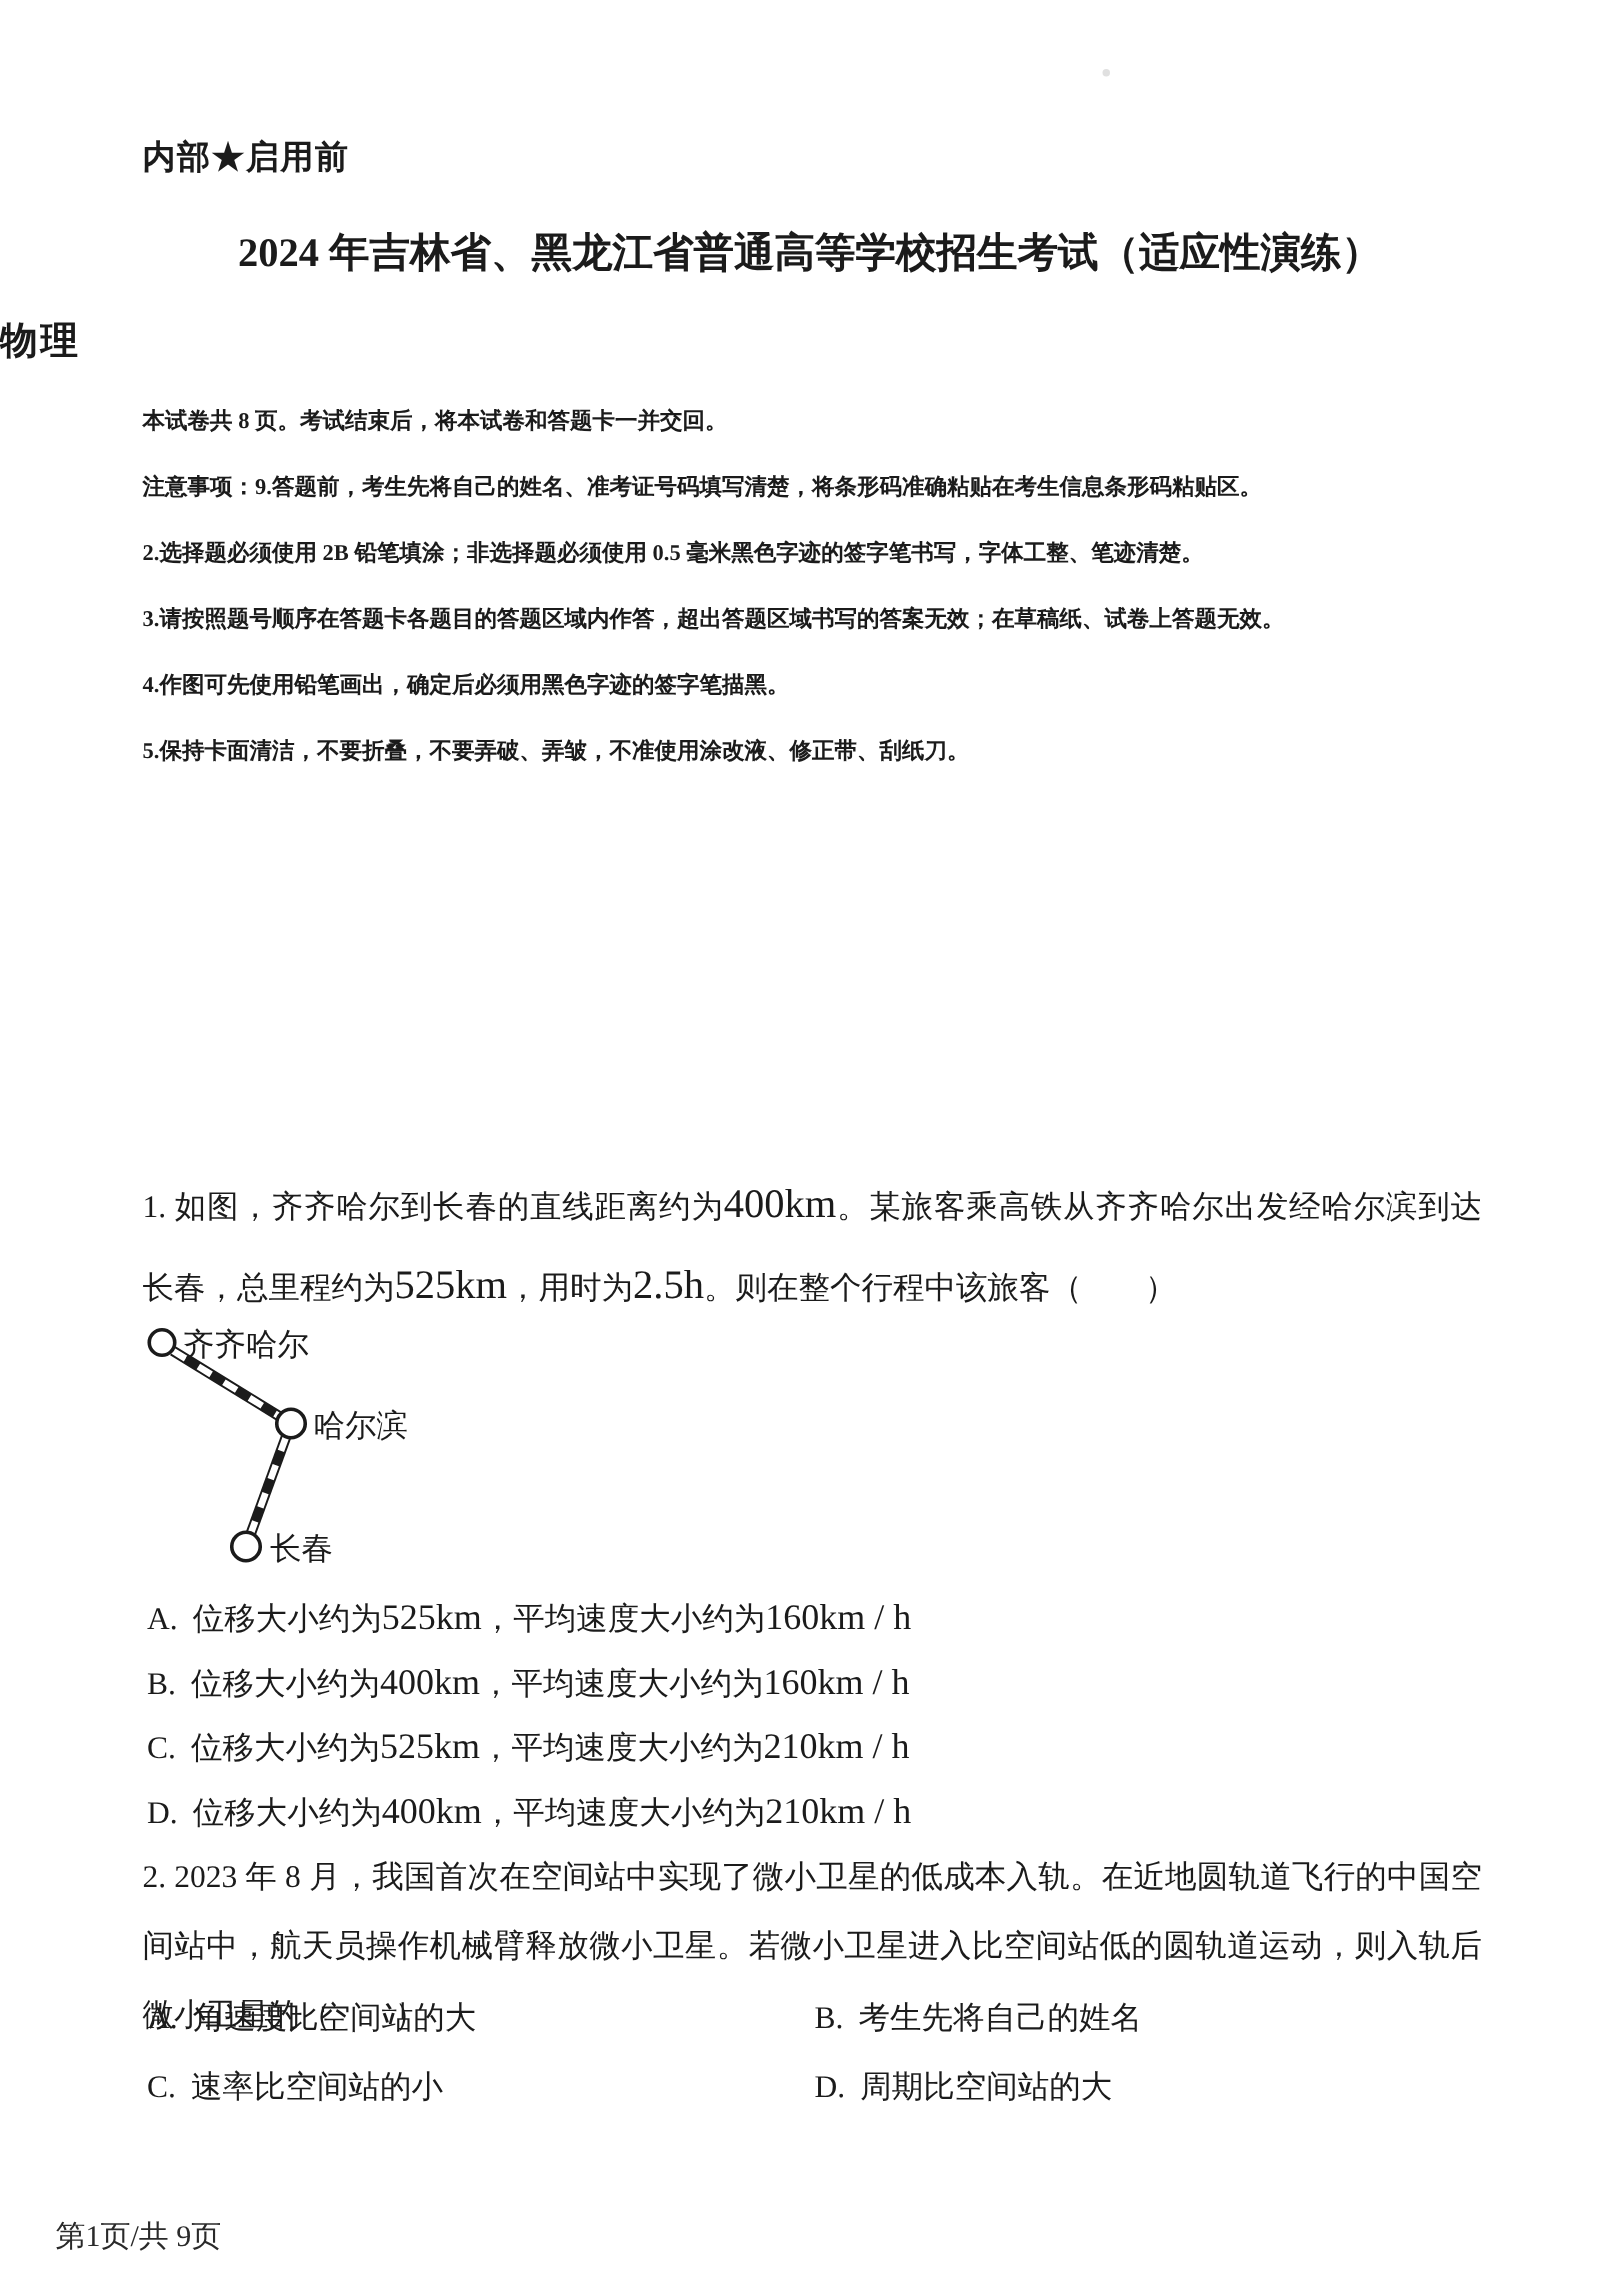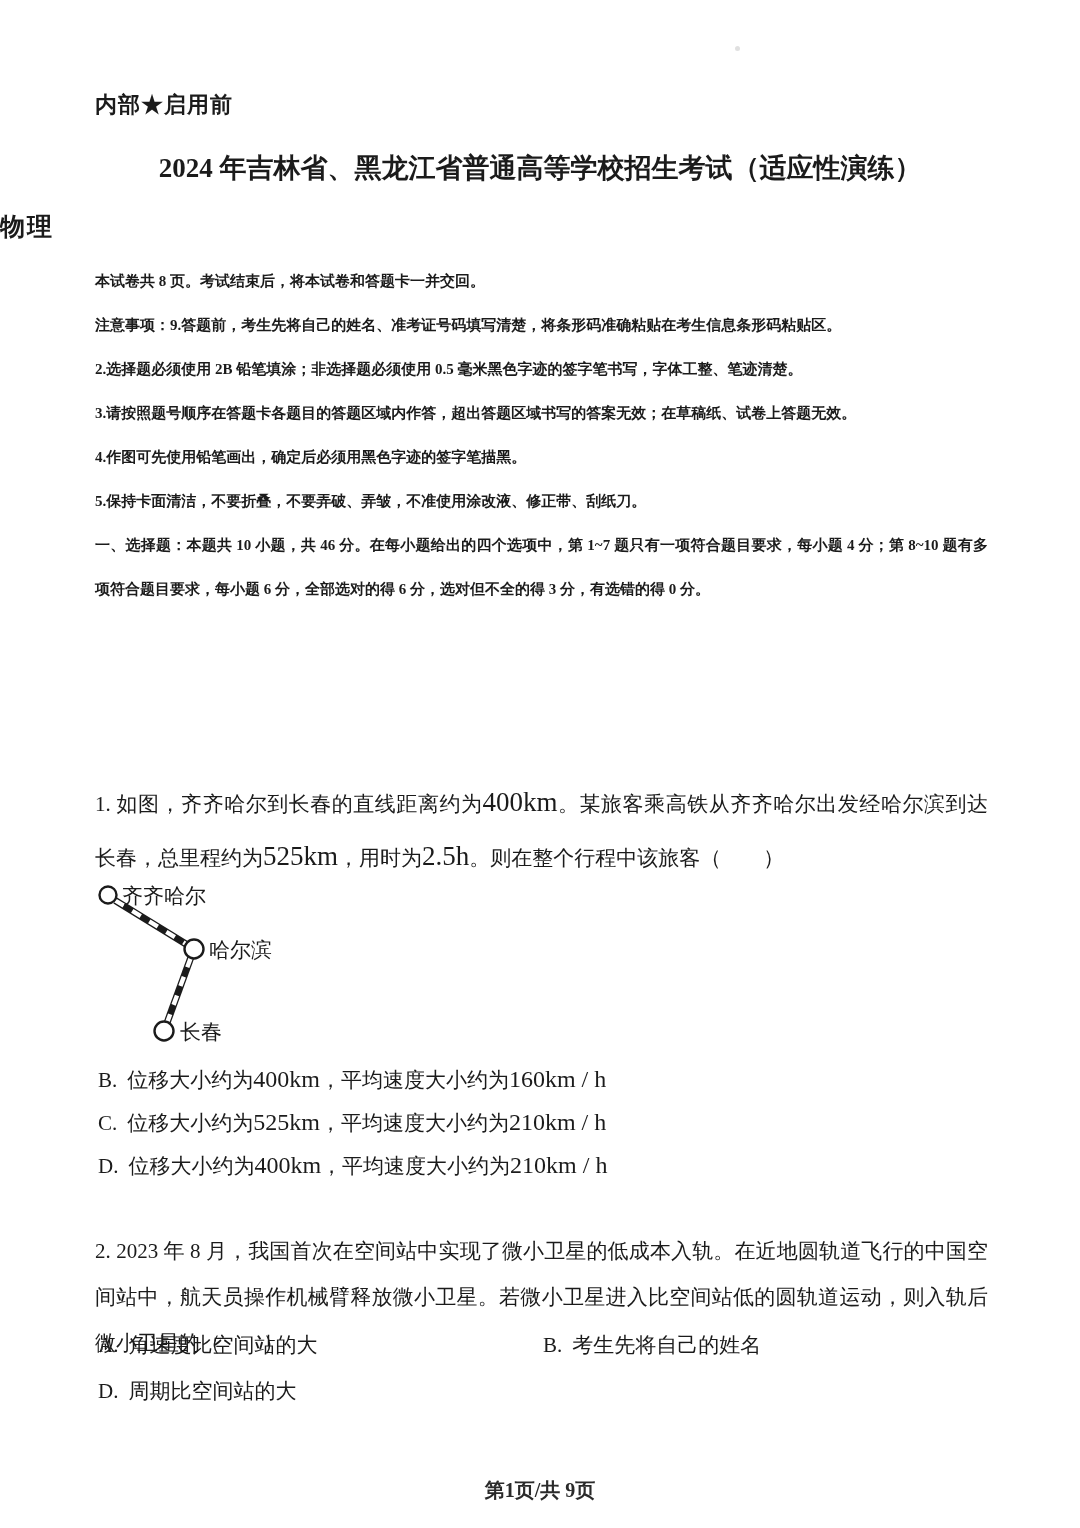--- a/index.html
+++ b/index.html
@@ -33,22 +33,22 @@
   .q1options .opt { height:43px; line-height:43px; white-space:nowrap; }
   .optletter { display:inline-block; margin-right:10px; }
 
   .q2text { left:95px; right:92px; top:1228px; font-size:21px; line-height:46px;
             font-weight:400; text-align:justify; }
 
   .q2options { left:98px; right:92px; top:1322px; font-size:21px; font-weight:400;
                display:grid; grid-template-columns:445px 1fr; grid-auto-rows:46px; }
   .q2options .opt { line-height:46px; white-space:nowrap; }
 
-  .footer { left:0; right:0; top:1477px; text-align:center; font-size:20px;
-            font-weight:700; color:#2a2a2a; }
+  .footer { left:0; right:0; top:1477px; text-align:left; font-size:20px;
+            font-weight:400; color:#2a2a2a;padding-left:37px; }
 
   .artifact-dot { left:735px; top:46px; width:5px; height:5px; border-radius:50%;
                   background:#c6c6c6; opacity:.55; }
 
   svg text { font-family:"Liberation Serif", serif; font-size:21px; fill:#1b1b1b; }
 </style>
 </head>
 <body>
 
 <div class="abs artifact-dot"></div>
@@ -58,21 +58,20 @@
 <div class="abs title">2024 年吉林省、黑龙江省普通高等学校招生考试（适应性演练）</div>
 <div class="abs subject">物理</div>
 
 <div class="abs textblock">
   <p>本试卷共 8 页。考试结束后，将本试卷和答题卡一并交回。</p>
   <p>注意事项：9.答题前，考生先将自己的姓名、准考证号码填写清楚，将条形码准确粘贴在考生信息条形码粘贴区。</p>
   <p>2.选择题必须使用 2B 铅笔填涂；非选择题必须使用 0.5 毫米黑色字迹的签字笔书写，字体工整、笔迹清楚。</p>
   <p>3.请按照题号顺序在答题卡各题目的答题区域内作答，超出答题区域书写的答案无效；在草稿纸、试卷上答题无效。</p>
   <p>4.作图可先使用铅笔画出，确定后必须用黑色字迹的签字笔描黑。</p>
   <p>5.保持卡面清洁，不要折叠，不要弄破、弄皱，不准使用涂改液、修正带、刮纸刀。</p>
-  <p>一、选择题：本题共 10 小题，共 46 分。在每小题给出的四个选项中，第 1~7 题只有一项符合题目要求，每小题 4 分；第 8~10 题有多项符合题目要求，每小题 6 分，全部选对的得 6 分，选对但不全的得 3 分，有选错的得 0 分。</p>
 </div>
 
 <div class="abs q1text">
   <span>1. 如图，齐齐哈尔到长春的直线距离约为</span><span class="mathbig">400km</span><span>。某旅客乘高铁从齐齐哈尔出发经哈尔滨到达长春，总里程约为</span><span class="mathbig">525km</span><span>，用时为</span><span class="mathbig">2.5h</span><span>。则在整个行程中该旅客（　　）</span>
 </div>
 
 <svg class="abs diagram" width="400" height="185" viewBox="0 0 400 185">
 
   <line x1="27.2" y1="24.5" x2="97.9" y2="68" stroke="#1b1b1b" stroke-width="7"></line>
   <line x1="27.2" y1="24.5" x2="97.9" y2="68" stroke="#ffffff" stroke-width="4.4" stroke-dasharray="10 10"></line>
@@ -84,37 +83,43 @@
   <circle cx="106" cy="73" r="9.5" fill="#ffffff" stroke="#1b1b1b" stroke-width="2.4"></circle>
   <circle cx="76" cy="155" r="9.5" fill="#ffffff" stroke="#1b1b1b" stroke-width="2.4"></circle>
 
   <text x="34" y="27">齐齐哈尔</text>
   <text x="121" y="81">哈尔滨</text>
   <text x="92" y="163">长春</text>
 </svg>
 
 <div class="abs q1options">
   <div class="opt">
+    <span class="optletter">A.</span><span>位移大小约为</span><span class="mathsmall">525km</span><span>，平均速度大小约为</span><span class="mathsmall">160km / h</span>
+  </div>
+  <div class="opt">
     <span class="optletter">B.</span><span>位移大小约为</span><span class="mathsmall">400km</span><span>，平均速度大小约为</span><span class="mathsmall">160km / h</span>
   </div>
   <div class="opt">
     <span class="optletter">C.</span><span>位移大小约为</span><span class="mathsmall">525km</span><span>，平均速度大小约为</span><span class="mathsmall">210km / h</span>
   </div>
   <div class="opt">
     <span class="optletter">D.</span><span>位移大小约为</span><span class="mathsmall">400km</span><span>，平均速度大小约为</span><span class="mathsmall">210km / h</span>
   </div>
 </div>
 
 <div class="abs q2text">2. 2023 年 8 月，我国首次在空间站中实现了微小卫星的低成本入轨。在近地圆轨道飞行的中国空间站中，航天员操作机械臂释放微小卫星。若微小卫星进入比空间站低的圆轨道运动，则入轨后微小卫星的（　　）</div>
 
 <div class="abs q2options">
   <div class="opt">
     <span class="optletter">A.</span><span>角速度比空间站的大</span>
   </div>
   <div class="opt">
     <span class="optletter">B.</span><span>考生先将自己的姓名</span>
   </div>
   <div class="opt">
+    <span class="optletter">C.</span><span>速率比空间站的小</span>
+  </div>
+  <div class="opt">
     <span class="optletter">D.</span><span>周期比空间站的大</span>
   </div>
 </div>
 
 <div class="abs footer">第1页/共 9页</div>
 
 </body></html>

